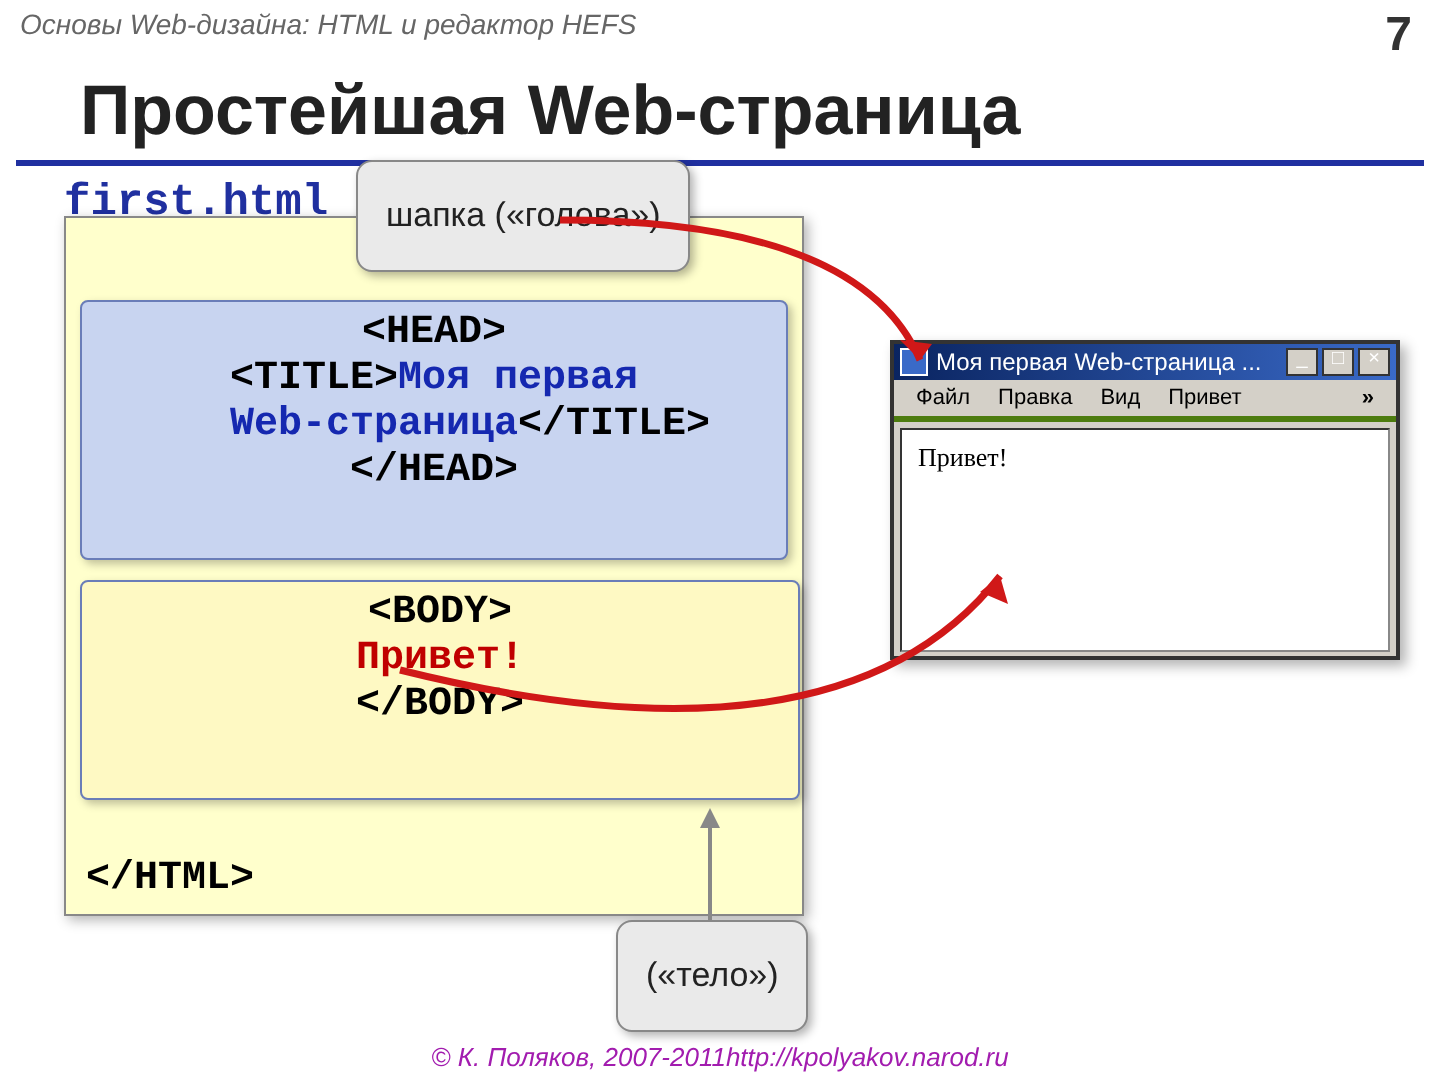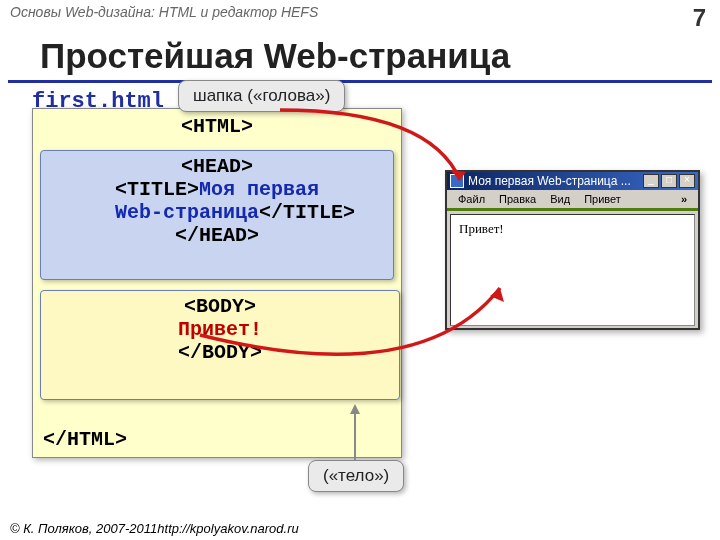--- a/index.html
+++ b/index.html
@@ -8,34 +8,34 @@
   .page-num { font-size: 24px; font-weight: bold; color: #333; font-style: normal; }
   .title { font-size: 35px; font-weight: bold; color: #222; padding: 2px 0 4px 32px; border-bottom: 3px solid #2030a0; margin: 0 8px; }
   .filename { font-family: "Courier New", monospace; font-size: 22px; font-weight: bold; color: #2030a0; padding: 6px 0 2px 32px; }
   .code-area { position: absolute; left: 32px; top: 108px; width: 370px; height: 350px; background: #ffffcc; border: 1px solid #888; box-shadow: 2px 2px 6px rgba(0,0,0,.3); }
   .code-html { font-family: "Courier New", monospace; font-size: 20px; font-weight: bold; color: #000; text-align: center; }
   .code-line { padding: 6px 10px 0 10px; }
   .head-box { position: absolute; left: 40px; top: 150px; width: 354px; height: 130px; background: #c8d4f0; border: 1px solid #6a7db8; border-radius: 4px; box-shadow: 2px 2px 4px rgba(0,0,0,.25); padding: 4px 8px; }
   .body-box { position: absolute; left: 40px; top: 290px; width: 360px; height: 110px; background: #fef9c3; border: 1px solid #6a7db8; border-radius: 4px; box-shadow: 2px 2px 4px rgba(0,0,0,.25); padding: 4px 12px; }
   .code-blue { color: #1528b0; }
   .code-red { color: #c00000; }
-  .callout { position: absolute; background: #eaeaea; border: 1px solid #888; border-radius: 8px; box-shadow: 2px 2px 5px rgba(0,0,0,.3); padding: 5px 14px; font-size: 17px; color: #222; text-align: center; }
+  .callout { position: absolute; background: #eaeaea; border: 1px solid #888; border-radius: 8px; box-shadow: 2px 2px 5px rgba(0,0,0,.3); padding: 17px 14px; font-size: 17px; color: #222; text-align: center; }
   .callout-top { left: 178px; top: 80px; }
   .callout-bot { left: 308px; top: 460px; line-height: 1.2; }
   .browser { position: absolute; right: 20px; top: 170px; width: 255px; height: 160px; background: #d4d0c8; border: 2px solid #333; box-shadow: 3px 3px 6px rgba(0,0,0,.3); }
   .browser-title { background: linear-gradient(to right, #0a2460, #3a6ac8); color: #fff; display: flex; align-items: center; padding: 2px 3px; font-size: 12px; }
   .browser-title .icon { width: 14px; height: 14px; background: #3a6ac8; border: 1px solid #fff; margin-right: 4px; }
   .browser-title .txt { flex: 1; white-space: nowrap; overflow: hidden; }
   .win-btns { display: flex; gap: 2px; }
   .win-btn { width: 16px; height: 14px; background: #d4d0c8; border: 1px solid #333; font-size: 10px; line-height: 10px; text-align: center; font-family: Arial; }
   .browser-menu { display: flex; background: #d4d0c8; border-bottom: 3px solid #4d7c0f; font-size: 11px; padding: 2px 4px; }
   .browser-menu span { padding: 1px 7px; }
   .browser-menu .chev { margin-left: auto; font-weight: bold; }
   .browser-body { background: #fff; margin: 3px; border: 1px inset #888; height: 112px; padding: 6px 8px; font-size: 13px; font-family: "Times New Roman", serif; }
-  .footer { position: absolute; bottom: 4px; left: 10px; right: 10px; display: flex; justify-content: flex-start; color: #000000; font-style: italic; font-size: 13px; }
+  .footer { position: absolute; bottom: 4px; left: 10px; right: 10px; display: flex; justify-content: center; color: #a21caf; font-style: italic; font-size: 13px; }
   svg.arrow { position: absolute; pointer-events: none; }
 </style>
 </head>
 <body>
 
 <div class="header-bar">
   <span>Основы Web-дизайна: HTML и редактор HEFS</span>
   <span class="page-num">7</span>
 </div>
 

